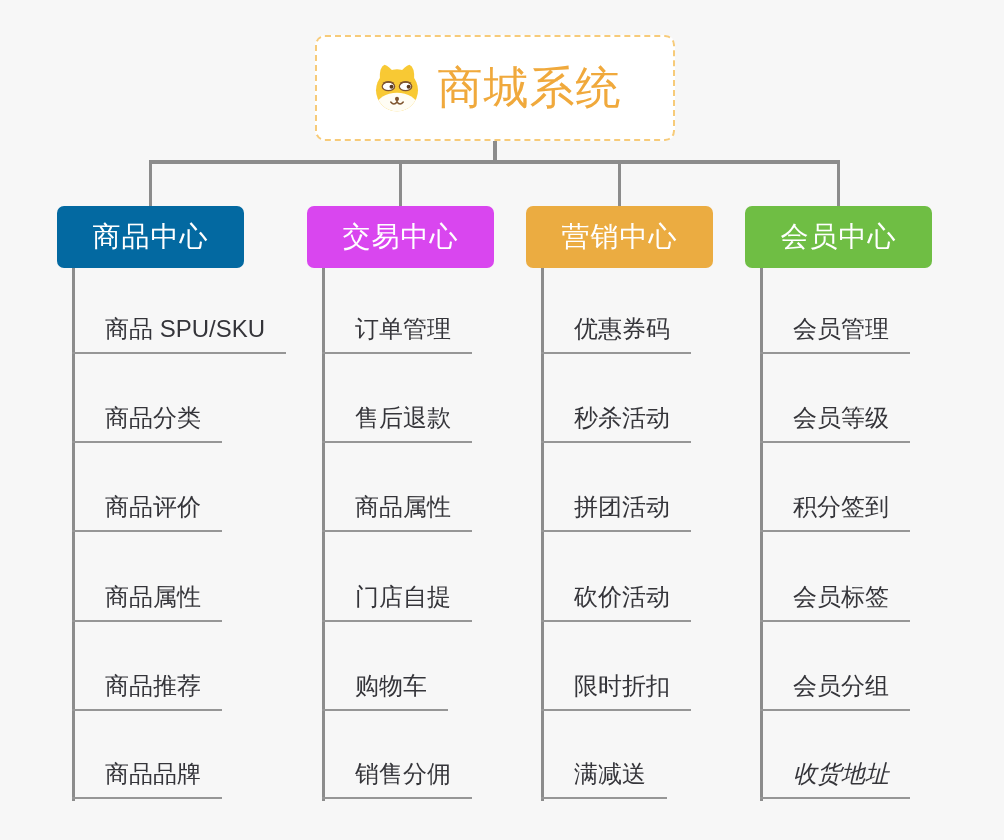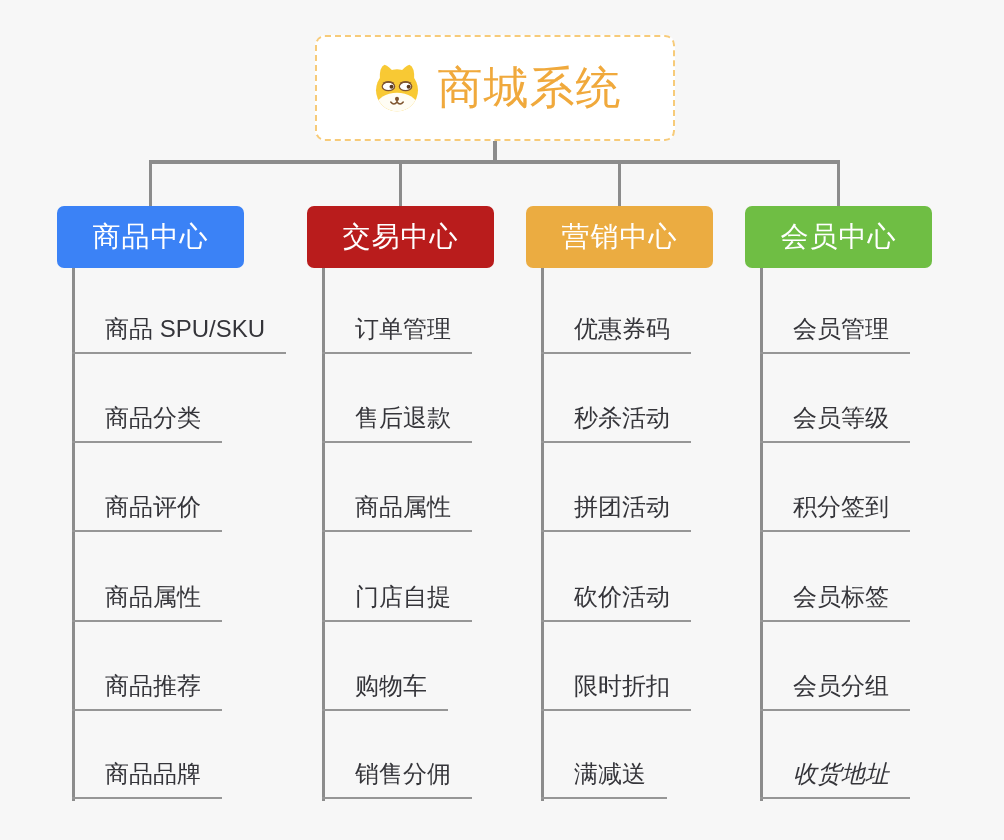--- a/index.html
+++ b/index.html
@@ -102,21 +102,21 @@
     </span>
     <span class="root-title">商城系统</span>
   </div>
 
   <div class="cline" style="left:493px; top:141px; width:4px; height:21px;"></div>
   <div class="cline" style="left:149px; top:160px; width:691px; height:4px;"></div>
 
   <div id="branches">
     <div class="branch-group">
       <div class="cline branch-drop" style="left: 149px; top: 160px; width: 3px; height: 46px;"></div>
-      <div class="branch-node" style="left: 57px; top: 206px; background: #3b82f6;">
+      <div class="branch-node" style="left: 57px; top: 206px; background: #0369a1;">
         <span>商品中心</span>
       </div>
       <div class="cline branch-trunk" style="left: 72px; top: 268px; width: 3px; height: 533px;"></div>
     <div class="subtopic-item" style="left: 72px; top: 308px; height: 46px;">
           <span>商品 SPU/SKU</span>
         </div>
         <div class="subtopic-item" style="left: 72px; top: 397px; height: 46px;">
           <span>商品分类</span>
         </div>
         <div class="subtopic-item" style="left: 72px; top: 486px; height: 46px;">
@@ -128,21 +128,21 @@
         <div class="subtopic-item" style="left: 72px; top: 665px; height: 46px;">
           <span>商品推荐</span>
         </div>
         <div class="subtopic-item" style="left: 72px; top: 753px; height: 46px;">
           <span>商品品牌</span>
         </div>
       </div>
 
     <div class="branch-group">
       <div class="cline branch-drop" style="left: 399px; top: 160px; width: 3px; height: 46px;"></div>
-      <div class="branch-node" style="left: 307px; top: 206px; background: #b91c1c;">
+      <div class="branch-node" style="left: 307px; top: 206px; background: #d946ef;">
         <span>交易中心</span>
       </div>
       <div class="cline branch-trunk" style="left: 322px; top: 268px; width: 3px; height: 533px;"></div>
     <div class="subtopic-item" style="left: 322px; top: 308px; height: 46px;">
           <span>订单管理</span>
         </div>
         <div class="subtopic-item" style="left: 322px; top: 397px; height: 46px;">
           <span>售后退款</span>
         </div>
         <div class="subtopic-item" style="left: 322px; top: 486px; height: 46px;">

